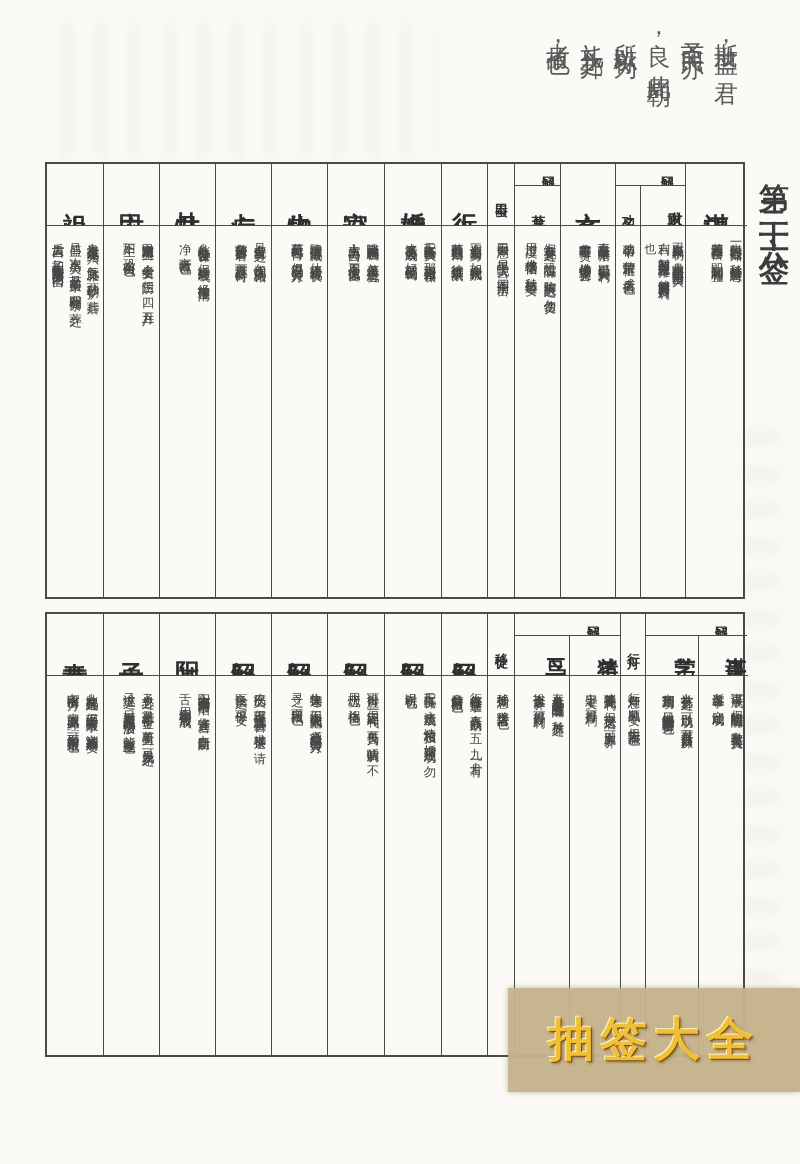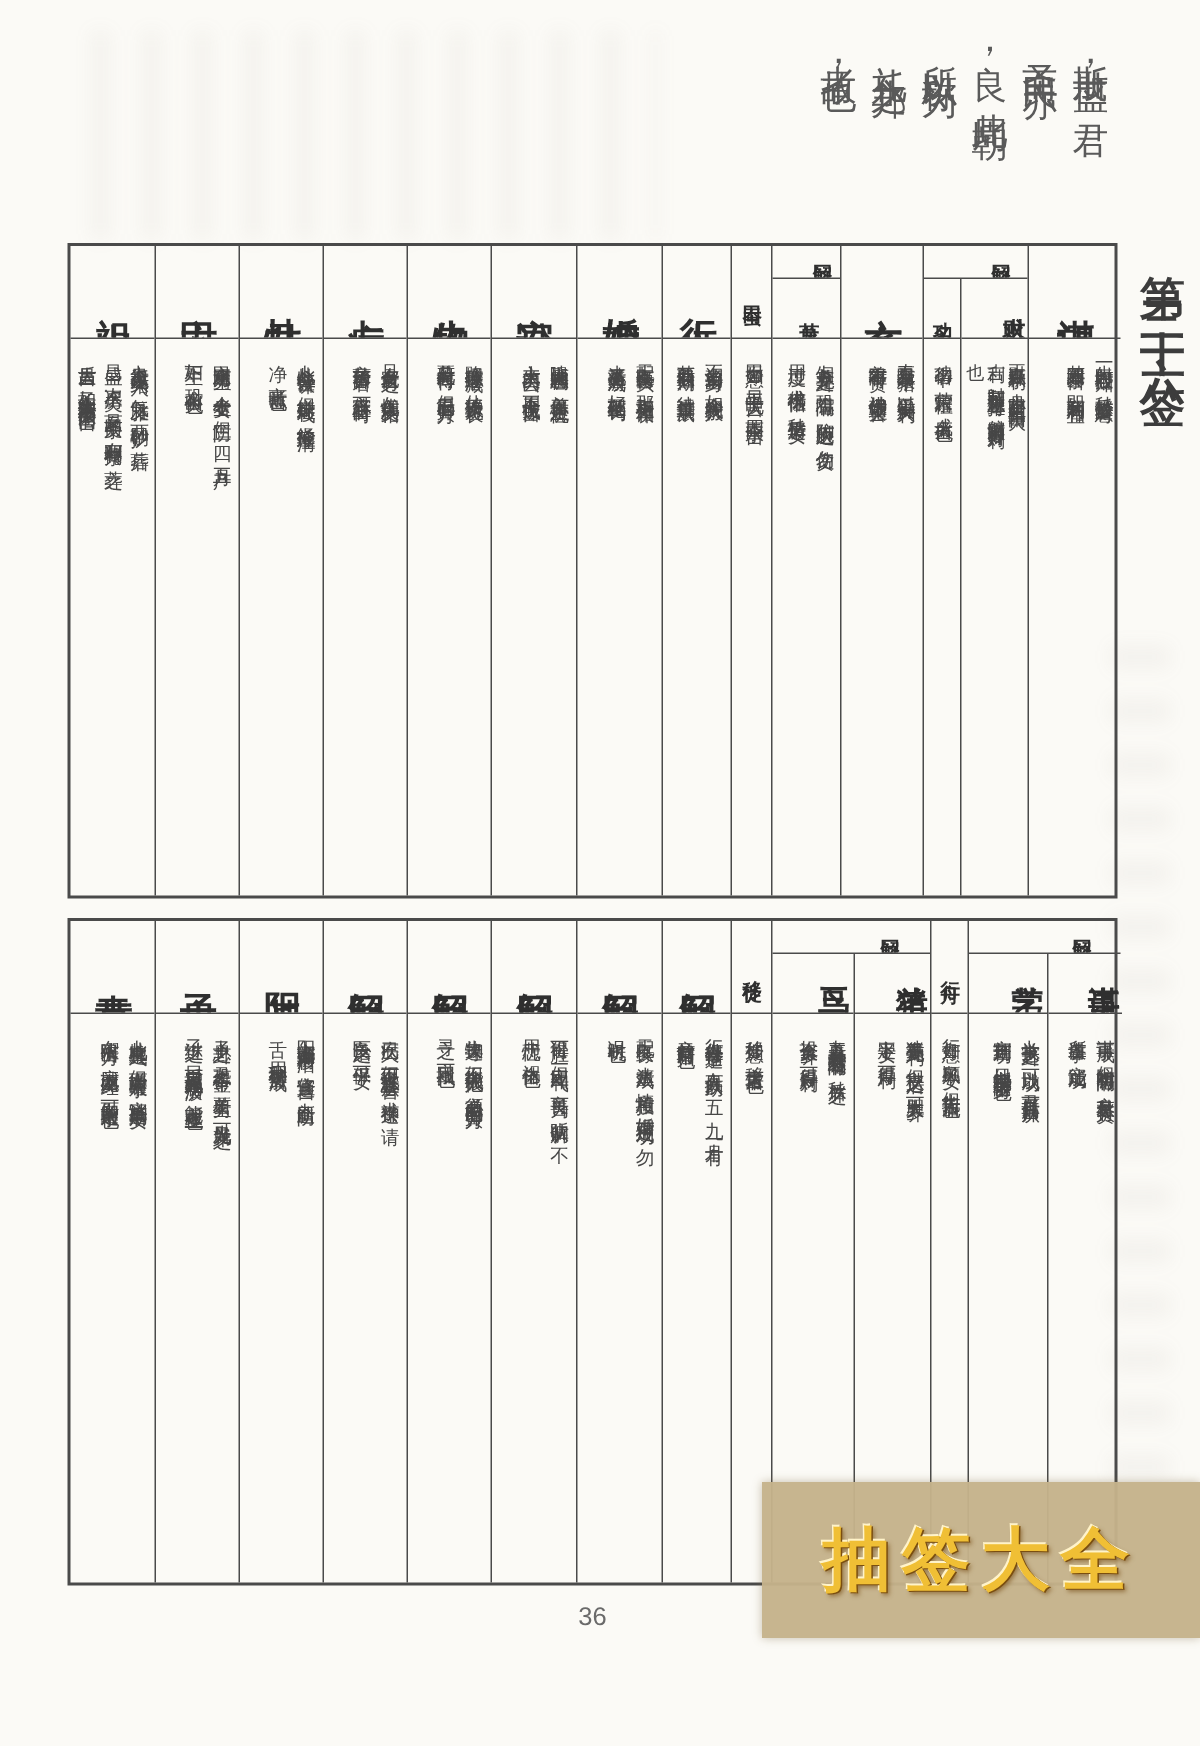--- a/index.html
+++ b/index.html
@@ -333,19 +333,18 @@
               <span class="rtlbig" style="line-height:25px">谋事</span>
             </div>
           <div class="bd">谋事可成　但防初时有阻隔　交秋冬月有贵人
 所谋各事　定能成功</div>
         </div>
       </div>
     </div>
 
   </div>
 
-  <div class="pagenum">36</div>
 
   <div class="wm">
     <span class="wm-text">抽签大全</span>
   </div>
 
 </div>
 
 </body></html>

